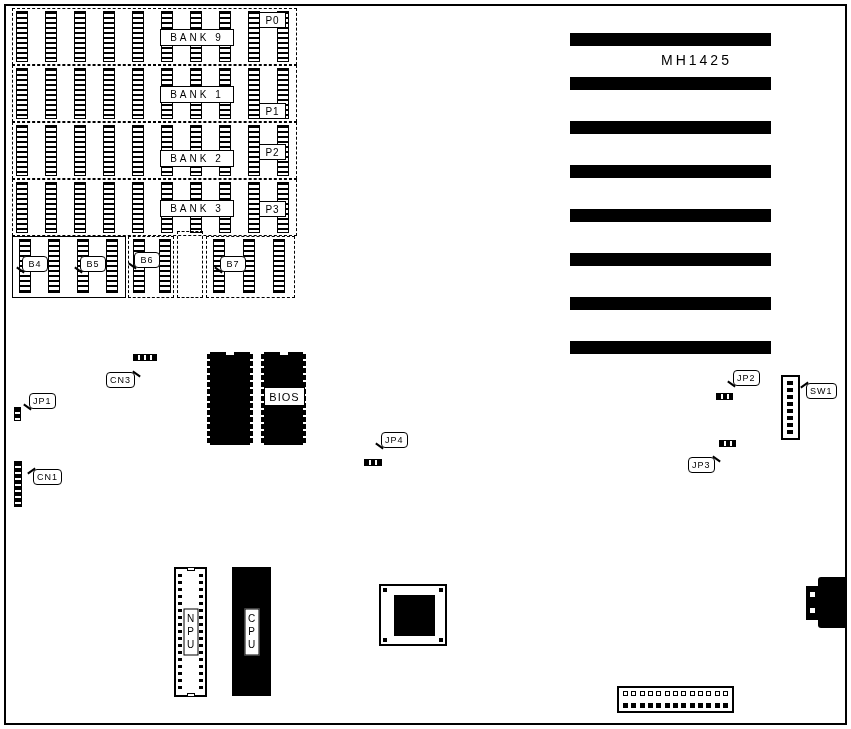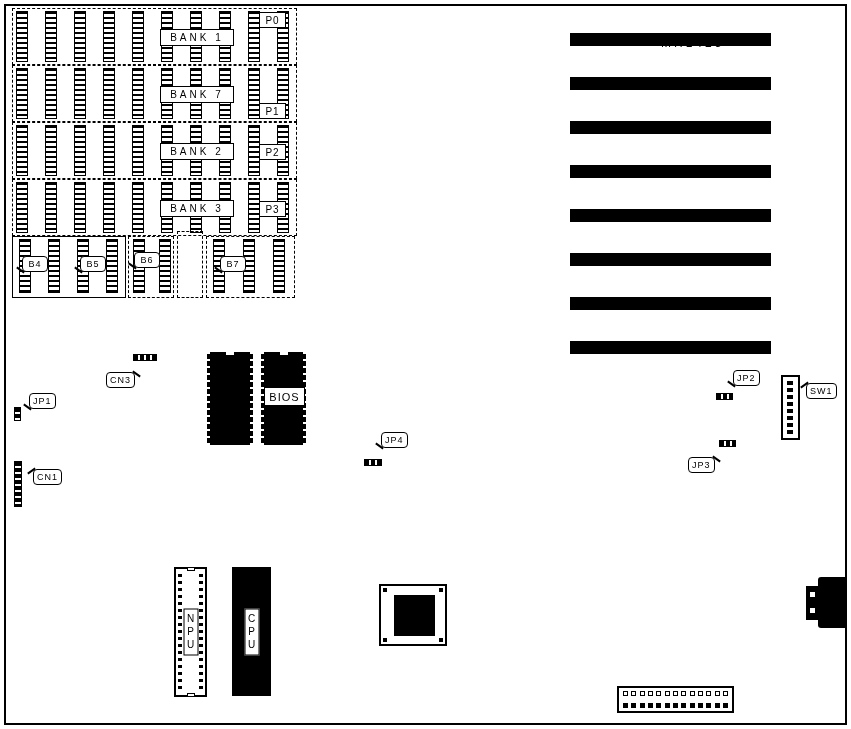--- a/index.html
+++ b/index.html
@@ -8,21 +8,21 @@
   .frame{position:absolute;inset:4px;border:2px solid #000;box-sizing:border-box;}
 
   
   .bank-row{position:absolute;left:12px;width:285px;height:57px;border:1px dashed #000;box-sizing:border-box;}
   #bank-row-0{top:8px}#bank-row-1{top:65px}#bank-row-2{top:122px}#bank-row-3{top:179px}
   .dipchip{position:absolute;top:2px;width:12px;height:51px;box-sizing:border-box;border:1px solid #000;
            background:repeating-linear-gradient(to bottom,#000 0 2px,#fff 2px 5px);}
   .bank-label{position:absolute;left:160px;width:74px;height:17px;background:#fff;border:1px solid #000;
               box-sizing:border-box;display:flex;align-items:center;justify-content:center;
               font-size:10px;letter-spacing:3px;z-index:5;white-space:nowrap;}
-  #bank-label-0{top:29px}#bank-label-1{top:86px}#bank-label-2{top:143px}#bank-label-3{top:200px}
+  #bank-label-0{top:29px}#bank-label-1{top:86px}#bank-label-2{top:150px}#bank-label-3{top:200px}
   .p-label{position:absolute;left:259px;width:27px;height:16px;background:#fff;border:1px solid #000;
            box-sizing:border-box;display:flex;align-items:center;justify-content:center;
            font-size:10px;letter-spacing:1px;z-index:5;}
   #p-label-0{top:12px}#p-label-1{top:103px}#p-label-2{top:144px}#p-label-3{top:201px}
 
   .subgrp{position:absolute;top:236px;height:62px;box-sizing:border-box;}
   #grpA{left:12px;width:114px;border:1px solid #000;}
   #grpB{left:128px;width:46px;border:1px dashed #000;}
   #grpC{left:177px;top:231px;width:26px;height:67px;border:1px dashed #000;}
   #grpD{left:206px;width:89px;border:1px dashed #000;}
@@ -77,21 +77,21 @@
   #bios-label{left:264px;top:387px;width:41px;height:19px;}
 
   
   #sw1-switch{position:absolute;left:781px;top:375px;width:19px;height:65px;border:2px solid #000;
               box-sizing:border-box;background:#fff;}
   .sw-sq{position:absolute;left:4px;width:6px;height:4px;background:#000;}
 
   
   #slots{position:absolute;left:570px;top:33px;width:201px;height:322px;}
   .isa-slot{position:absolute;left:0;width:201px;height:13px;background:#000;}
-  #model-label{position:absolute;left:641px;top:36px;font-size:12px;letter-spacing:3px;z-index:4;padding-left:20px;}
+  #model-label{position:absolute;left:641px;top:52px;font-size:14px;letter-spacing:3px;z-index:4;padding-left:20px;}
 
   
   #npu{position:absolute;left:174px;top:567px;width:33px;height:130px;border:2px solid #000;
        box-sizing:border-box;background:#fff;}
   .pin-col{position:absolute;top:5px;height:116px;width:4px;
            background:repeating-linear-gradient(to bottom,#000 0 3px,rgba(0,0,0,0) 3px 7px);}
   .pin-left{left:2px}.pin-right{right:2px}
   .notch{position:absolute;left:50%;margin-left:-4px;width:8px;height:4px;background:#fff;border:1px solid #000;box-sizing:border-box;}
   .notch-top{top:-2px}.notch-bottom{bottom:-2px}
   #cpu{position:absolute;left:232px;top:567px;width:39px;height:129px;background:#000;}
@@ -165,22 +165,22 @@
       <div class="dipchip" style="left: 61px;"></div>
       <div class="dipchip" style="left: 90px;"></div>
       <div class="dipchip" style="left: 119px;"></div>
       <div class="dipchip" style="left: 148px;"></div>
       <div class="dipchip" style="left: 177px;"></div>
       <div class="dipchip" style="left: 206px;"></div>
       <div class="dipchip" style="left: 235px;"></div>
       <div class="dipchip" style="left: 264px;"></div>
     </div>
 
-  <div class="bank-label" id="bank-label-0">BANK 1</div>
-  <div class="bank-label" id="bank-label-1">BANK 7</div>
+  <div class="bank-label" id="bank-label-0">BANK 9</div>
+  <div class="bank-label" id="bank-label-1">BANK 1</div>
   <div class="bank-label" id="bank-label-2">BANK 2</div>
   <div class="bank-label" id="bank-label-3">BANK 3</div>
 
   <div class="p-label" id="p-label-0">P0</div>
   <div class="p-label" id="p-label-1">P1</div>
   <div class="p-label" id="p-label-2">P2</div>
   <div class="p-label" id="p-label-3">P3</div>
 
   <div class="subgrp" id="grpA">
       <div class="dipchip" style="left: 6px;"></div>

